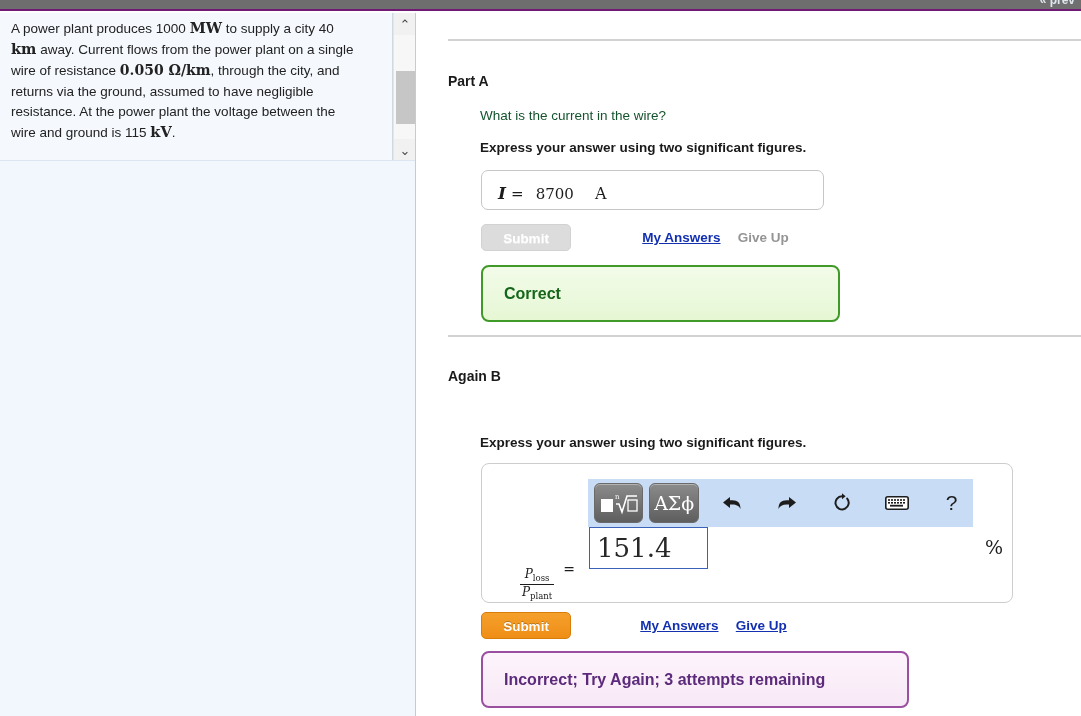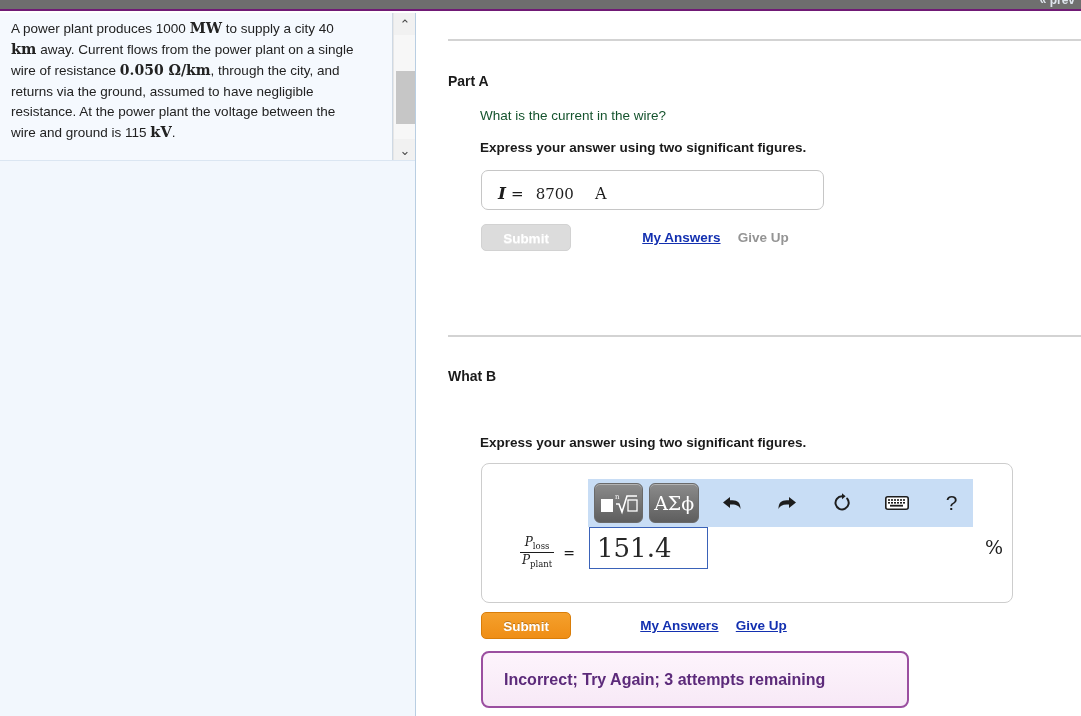--- a/index.html
+++ b/index.html
@@ -342,21 +342,21 @@
     display: flex;
     align-items: center;
   }
   #fraction-label .frac {
     display: inline-flex;
     flex-direction: column;
     align-items: center;
     font-size: 12px;
     line-height: 1.05;
   }
-  #fraction-label .frac .num { padding: 0 2px 1px 2px; }
+  #fraction-label .frac .num { padding: 0 2px 1px 2px; margin-top: 32px; }
   #fraction-label .frac .den { padding: 1px 2px 0 2px; border-top: 1px solid #1c1c1c; }
   #fraction-label .frac i { font-style: italic; }
   #fraction-label .frac sub { font-size: 8.5px; }
   #fraction-label .eqsign { margin-left: 9px; font-size: 14px; }
   #answer-input-b {
     position: absolute;
     left: 107px;
     top: 63px;
     width: 119px;
     height: 42px;
@@ -423,24 +423,27 @@
   </div>
 
   <div class="submit-row" style="top:211px">
     <span class="btn-submit disabled">Submit</span>
     <span style="display:inline-block;width:64px"></span>
     <span class="link-answers link-blue">My Answers</span>
     <span style="display:inline-block;width:10px"></span>
     <span class="link-giveup link-gray">Give Up</span>
   </div>
 
+  <div class="feedback" id="feedback-correct">
+    <span class="fb-text">Correct</span>
+  </div>
 
   <div class="section-divider" style="top:322px"></div>
 
-  <div class="part-heading" style="top:355px">What B</div>
+  <div class="part-heading" style="top:355px">Again B</div>
 
 
   <div class="part-instruction" style="top:422px">Express your answer using two significant figures.</div>
 
   <div id="mathentry-container">
 
     <div id="math-toolbar">
 
       <div class="tb-btn">
         <svg width="40" height="24" viewBox="0 0 40 24">

